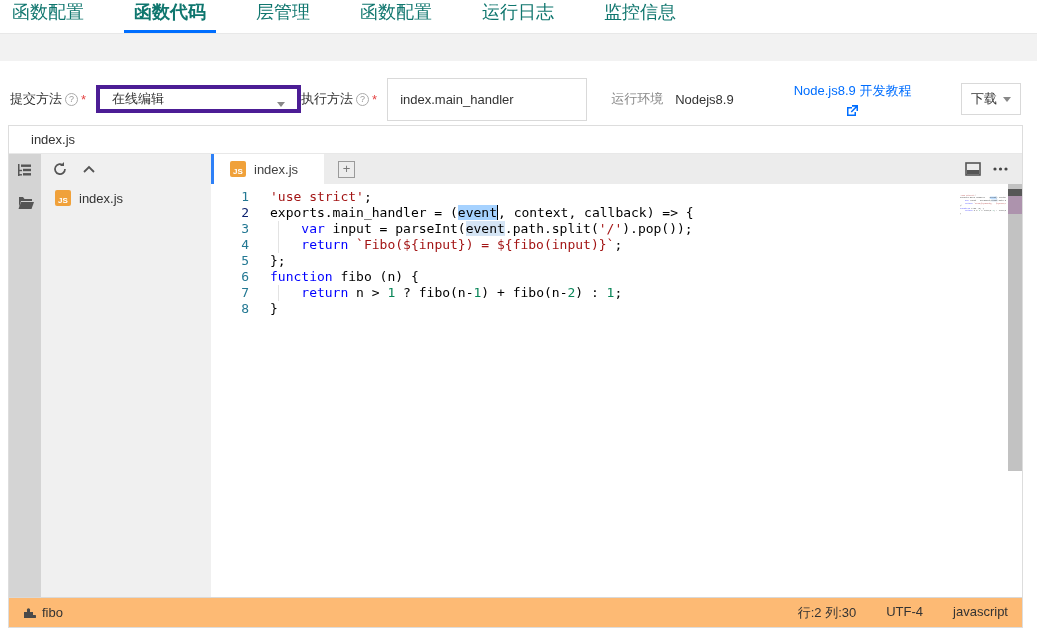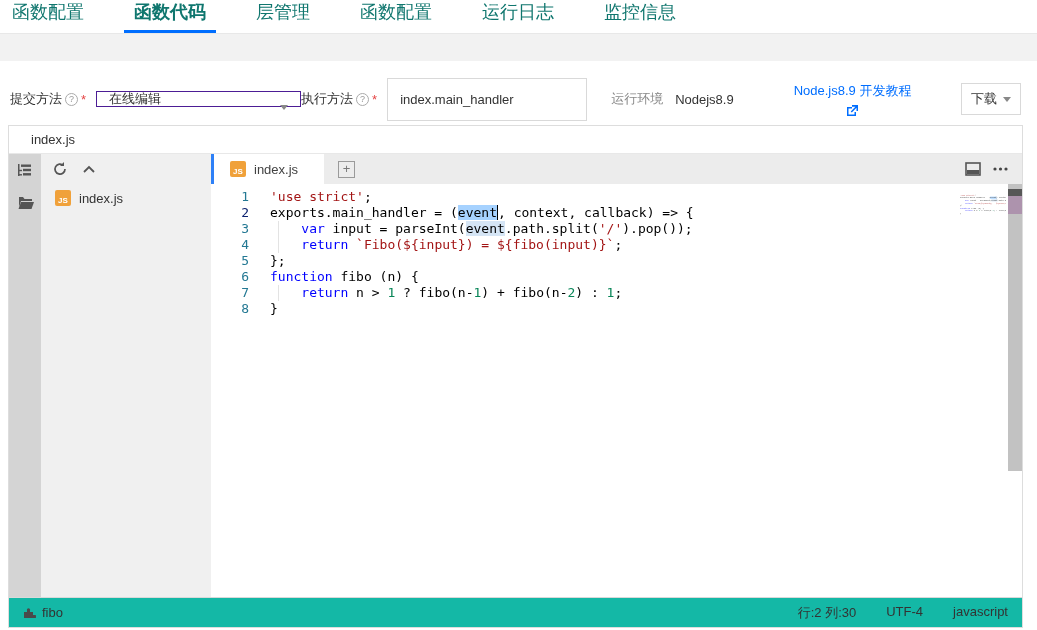--- a/index.html
+++ b/index.html
@@ -10,21 +10,21 @@
   .topnav .tab { font-size:18px; color:#0f766e; padding:7px 4px 9px; margin-right:42px; cursor:pointer; position:relative; }
   .topnav .tab.active { font-weight:bold; }
   .topnav .tab.active::after { content:""; position:absolute; left:-6px; right:-6px; bottom:0; height:3px; background:#006eff; }
   .grayband { height:28px; background:#f2f2f2; border-top:1px solid #e8e8e8; }
 
   
   .formrow { display:flex; align-items:center; height:32px; margin:22px 16px 0 10px; font-size:13px;justify-content:center; }
   .lblgroup { display:flex; align-items:center; white-space:nowrap; }
   .help { display:inline-flex; align-items:center; justify-content:center; width:13px; height:13px; border:1px solid #aaa; border-radius:50%; color:#999; font-size:9px; margin-left:3px; }
   .req { color:#e54545; margin-left:3px; }
-  .selectbox { position:relative; width:205px; height:16px; border:1px solid #4c1d95; background:#fff; margin-left:10px; display:flex; align-items:center; padding-left:12px; cursor:pointer; }
+  .selectbox { position:relative; width:205px; height:28px; border:4px solid #4c1d95; background:#fff; margin-left:10px; display:flex; align-items:center; padding-left:12px; cursor:pointer; }
   .caret { width:0; height:0; border-left:4px solid transparent; border-right:4px solid transparent; border-top:5px solid #888; }
   .selectbox .caret { position:absolute; right:12px; top:13px; }
   .textinput { width:200px; height:43px; border:1px solid #d9d9d9; margin-left:10px; padding-left:12px; font-size:13px; color:#333; font-family:"Liberation Sans",sans-serif; }
   .runtime-label { color:#888; margin-left:24px; }
   .runtime-value { color:#333; margin-left:12px; }
   .doclink { color:#006eff; margin-left:60px; display:flex; align-items:center; gap:4px; cursor:pointer; text-decoration:none;flex-direction:column; }
   .dl-btn { margin-left:auto; width:60px; height:32px; border:1px solid #d9d9d9; background:#fff; display:flex; align-items:center; justify-content:center; gap:6px; font-size:13px; cursor:pointer; }
 
   
   .ide { margin:10px 8px 0; width:1015px; height:503px; border:1px solid #ddd; display:flex; flex-direction:column; background:#fff; }
@@ -71,21 +71,21 @@
   .guide { position:absolute; left:67px; top:37px; width:1px; height:32px; background:#e3e3e3; }
   .guide2 { position:absolute; left:67px; top:101px; width:1px; height:16px; background:#e3e3e3; }
 
   .minimap { position:absolute; right:16px; top:5px; width:105px; height:45px; overflow:hidden; opacity:.75; }
   .minimap-inner { transform:scale(0.16); transform-origin:0 0; line-height:16px; white-space:pre; font-family:"DejaVu Sans Mono",monospace; font-size:13px; width:625px; }
   .scrollstrip { position:absolute; right:0; top:0; width:14px; height:287px; background:#c2c2c2; }
   .scrollstrip .thumb { position:absolute; top:5px; left:0; width:14px; height:7px; background:#575757; }
   .scrollstrip .mark { position:absolute; top:12px; left:0; width:14px; height:18px; background:#ad93ad; }
 
   
-  .statusbar { height:30px; background:#14b8a6; border-top:1px solid #d9d9d9; display:flex; align-items:center; padding:0 14px; font-size:13px; color:#333; flex:0 0 auto; }
+  .statusbar { height:30px; background:#fdba74; border-top:1px solid #d9d9d9; display:flex; align-items:center; padding:0 14px; font-size:13px; color:#333; flex:0 0 auto; }
   .statusbar .proj { display:flex; align-items:center; gap:6px; }
   .statusbar .right { margin-left:auto; display:flex; }
   .statusbar .right span { margin-left:30px; }
   svg { display:block; }
 </style>
 </head>
 <body>
 
 <div class="topnav">
   <div class="tab">函数配置</div>

